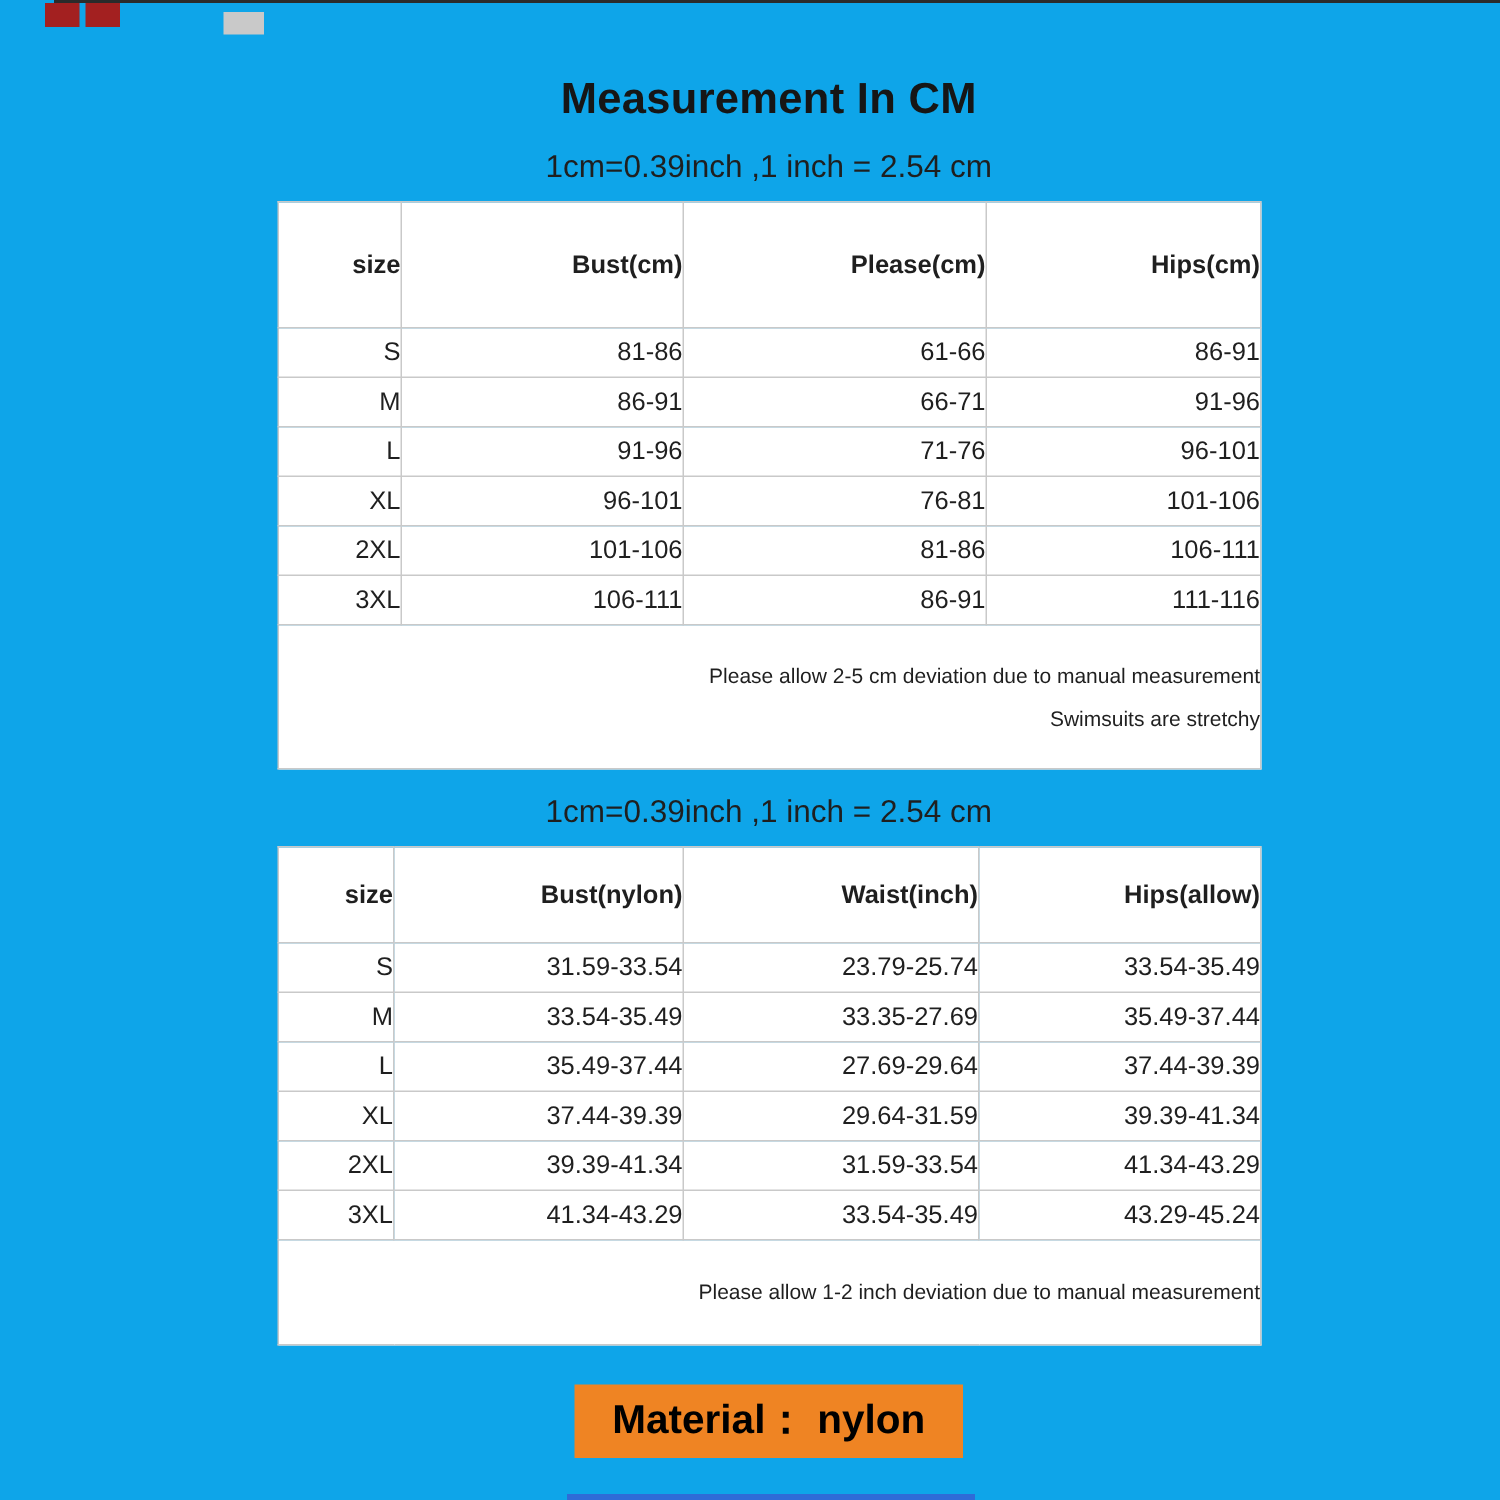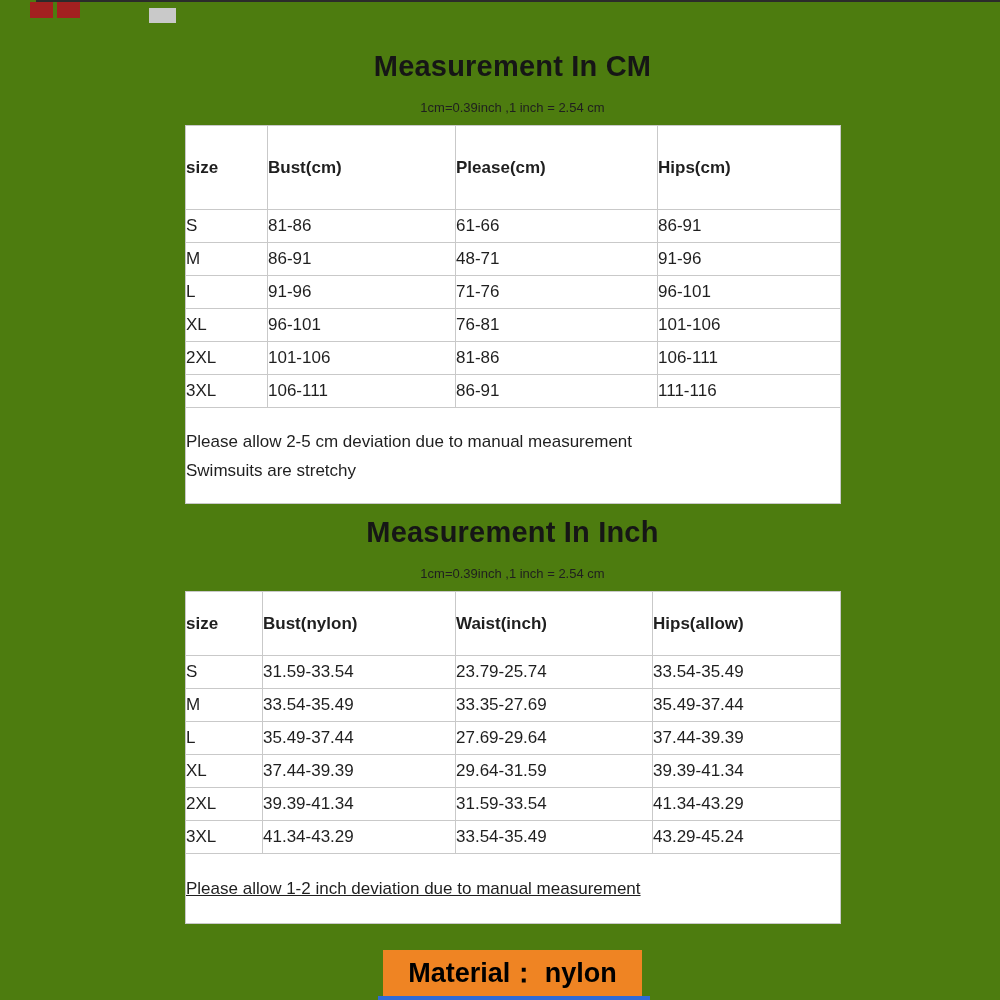--- a/index.html
+++ b/index.html
@@ -2,51 +2,51 @@
 <html><head>
 <meta charset="utf-8">
 <style>
   * { margin:0; padding:0; box-sizing:border-box; }
   html, body {
     width:1000px; height:1000px;
     background:#ffffff;
     font-family:"Liberation Sans","DejaVu Sans",sans-serif;
     color:#1f1f1f;
   }
-  .page { position:relative; width:1000px; height:1000px; background:#4d7c0f; overflow:hidden; }
+  .page { position:relative; width:1000px; height:1000px; background:#0ea5e9; overflow:hidden; }
 
   
   .top-line { position:absolute; left:36px; top:0; width:964px; height:2px; background:#2b2b2b; }
   .red-rect { position:absolute; top:2px; width:23px; height:16px; background:#a32020; }
   .red-rect.r1 { left:30px; }
   .red-rect.r2 { left:57px; }
   .gray-rect { position:absolute; left:149px; top:8px; width:27px; height:15px; background:#c9c9c9; }
 
   .content { position:absolute; left:185px; top:0; width:655px; }
 
   .title { font-size:29px; font-weight:700; text-align:center; color:#161616; letter-spacing:0.2px; }
   .title.cm-title { margin-top:50px; }
   .title.inch-title { margin-top:12px; }
-  .subtitle { text-align:center; font-size:13px; color:#1f1f1f; margin-top:17px; }
+  .subtitle { text-align:center; font-size:21px; color:#1f1f1f; margin-top:17px; }
 
   table.size-table { width:655px; border-collapse:collapse; table-layout:fixed; margin-top:10px; }
   .size-table th, .size-table td {
-    border:1px solid #c9c9c9; text-align:left;
+    border:1px solid #c9c9c9; text-align:right;
     font-size:17px; color:#1f1f1f; background:#fff;
   }
   .size-table th { font-weight:700; }
   table.cm-table th { height:84px; }
   table.cm-table td { height:33px; }
   table.inch-table th { height:64px; }
   table.inch-table td { height:33px; }
 
   td.notes-cell { border:1px solid #c9c9c9; }
   table.cm-table td.notes-cell { height:96px; }
-  table.inch-table td.notes-cell { height:70px;text-decoration:underline; }
-  .notes { line-height:29px; font-size:17px; }
+  table.inch-table td.notes-cell { height:70px; }
+  .notes { line-height:29px; font-size:14px; }
 
   .material-wrap { text-align:center; margin-top:26px; }
   .material {
     display:inline-block; background:#ef8423; color:#000;
     font-weight:700; font-size:27px; padding:5px 25px 8px 25px;
   }
 
   .bottom-blue-line { position:absolute; left:378px; bottom:0; width:272px; height:4px; background:#2f6bd7; }
 </style>
 </head>
@@ -82,21 +82,21 @@
       <tbody>
         <tr>
           <td>S</td>
           <td>81-86</td>
           <td>61-66</td>
           <td>86-91</td>
         </tr>
         <tr>
           <td>M</td>
           <td>86-91</td>
-          <td>48-71</td>
+          <td>66-71</td>
           <td>91-96</td>
         </tr>
         <tr>
           <td>L</td>
           <td>91-96</td>
           <td>71-76</td>
           <td>96-101</td>
         </tr>
         <tr>
           <td>XL</td>
@@ -122,21 +122,20 @@
           <td class="notes-cell" colspan="4">
             <div class="notes">
               <div>Please allow 2-5 cm deviation due to manual measurement</div>
               <div>Swimsuits are stretchy</div>
             </div>
           </td>
         </tr>
       </tfoot>
     </table>
 
-    <div class="title inch-title">Measurement In Inch</div>
     <div class="subtitle">1cm=0.39inch ,1 inch = 2.54 cm</div>
 
     <table class="size-table inch-table">
       <colgroup>
         <col style="width:77px">
           <col style="width:193px">
           <col style="width:197px">
           <col style="width:188px">
       </colgroup>
       <thead>

